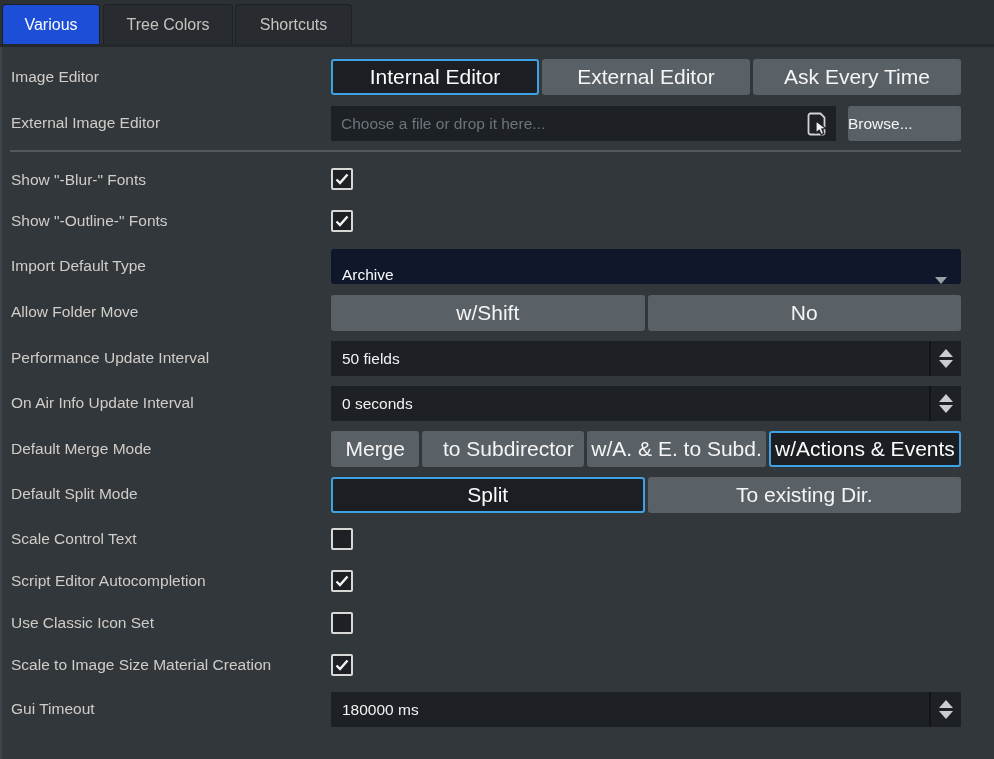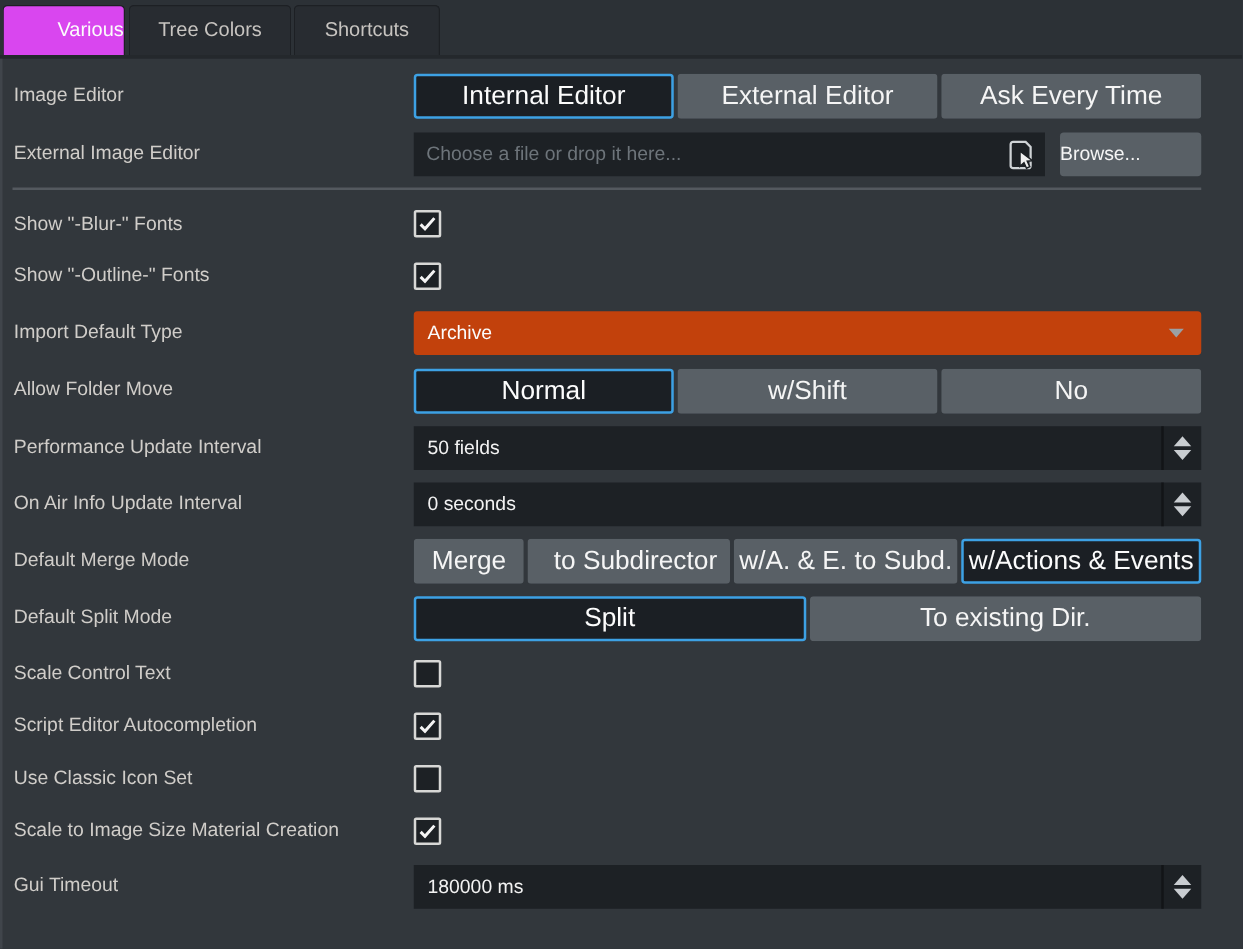--- a/index.html
+++ b/index.html
@@ -14,21 +14,21 @@
   
   .tabbar { position:absolute; top:0; left:0; width:994px; height:44px; background:#2c3136; }
   .tabbar-shadow { position:absolute; top:44px; left:0; width:994px; height:3px; background:#24282c; }
   .tab {
     position:absolute; top:4px; height:40px;
     display:flex; align-items:center; justify-content:center;
     font-size:16px; color:#c7c4c0;
     background:#282c31; border:1px solid #1d2024; border-bottom:none;
     border-radius:4px 4px 0 0;
   }
-  .tab.active { background:#d946ef; color:#fcfcfc;justify-content:flex-end; }
+  .tab.active { background:#1d4ed8; color:#fcfcfc; }
   .tab-various  { left:2px;   width:98px; }
   .tab-tree     { left:103px; width:130px; }
   .tab-shortcut { left:235px; width:117px; }
 
   .left-edge { position:absolute; left:0; top:47px; width:2px; height:712px; background:#40454b; }
 
   
   .row-label {
     position:absolute; left:11px; height:22px; line-height:22px;
     color:#d0cdc9; font-size:15.5px; white-space:nowrap;
@@ -73,22 +73,22 @@
     position:absolute; left:331px; width:22px; height:22px;
     background:#1d2125; border:2px solid #d8d8d6; border-radius:2px;
     display:flex; align-items:center; justify-content:center;
   }
   .checkbox svg { display:none; }
   .checkbox.checked svg { display:block; }
 
   
   .dropdown {
     position:absolute; left:331px; top:249px; width:630px; height:35px;
-    background:#c2410c; border-radius:3px;
-    display:flex; align-items:center; justify-content:space-between;
+    background:#0f172a; border-radius:3px;
+    display:flex; align-items:flex-end; justify-content:space-between;
     padding:0 14px 0 11px; color:#fcfcfc; font-size:15.5px;
   }
   .caret-down {
     width:0; height:0;
     border-left:6px solid transparent; border-right:6px solid transparent;
     border-top:7px solid #9aa0a5;
   }
 
   
   .spinbox {
@@ -172,23 +172,20 @@
   </div>
 
   <div class="row-label" style="top:255px">Import Default Type</div>
   <div class="dropdown">
     <span>Archive</span>
     <span class="caret-down"></span>
   </div>
 
   <div class="row-label" style="top:301px">Allow Folder Move</div>
   <div class="seg" style="top:295px; height:36px">
-    <div class="btn selected">
-      <span>Normal</span>
-    </div>
     <div class="btn">
       <span>w/Shift</span>
     </div>
     <div class="btn">
       <span>No</span>
     </div>
   </div>
 
   <div class="row-label" style="top:347px">Performance Update Interval</div>
   <div class="spinbox" style="top:341px">

